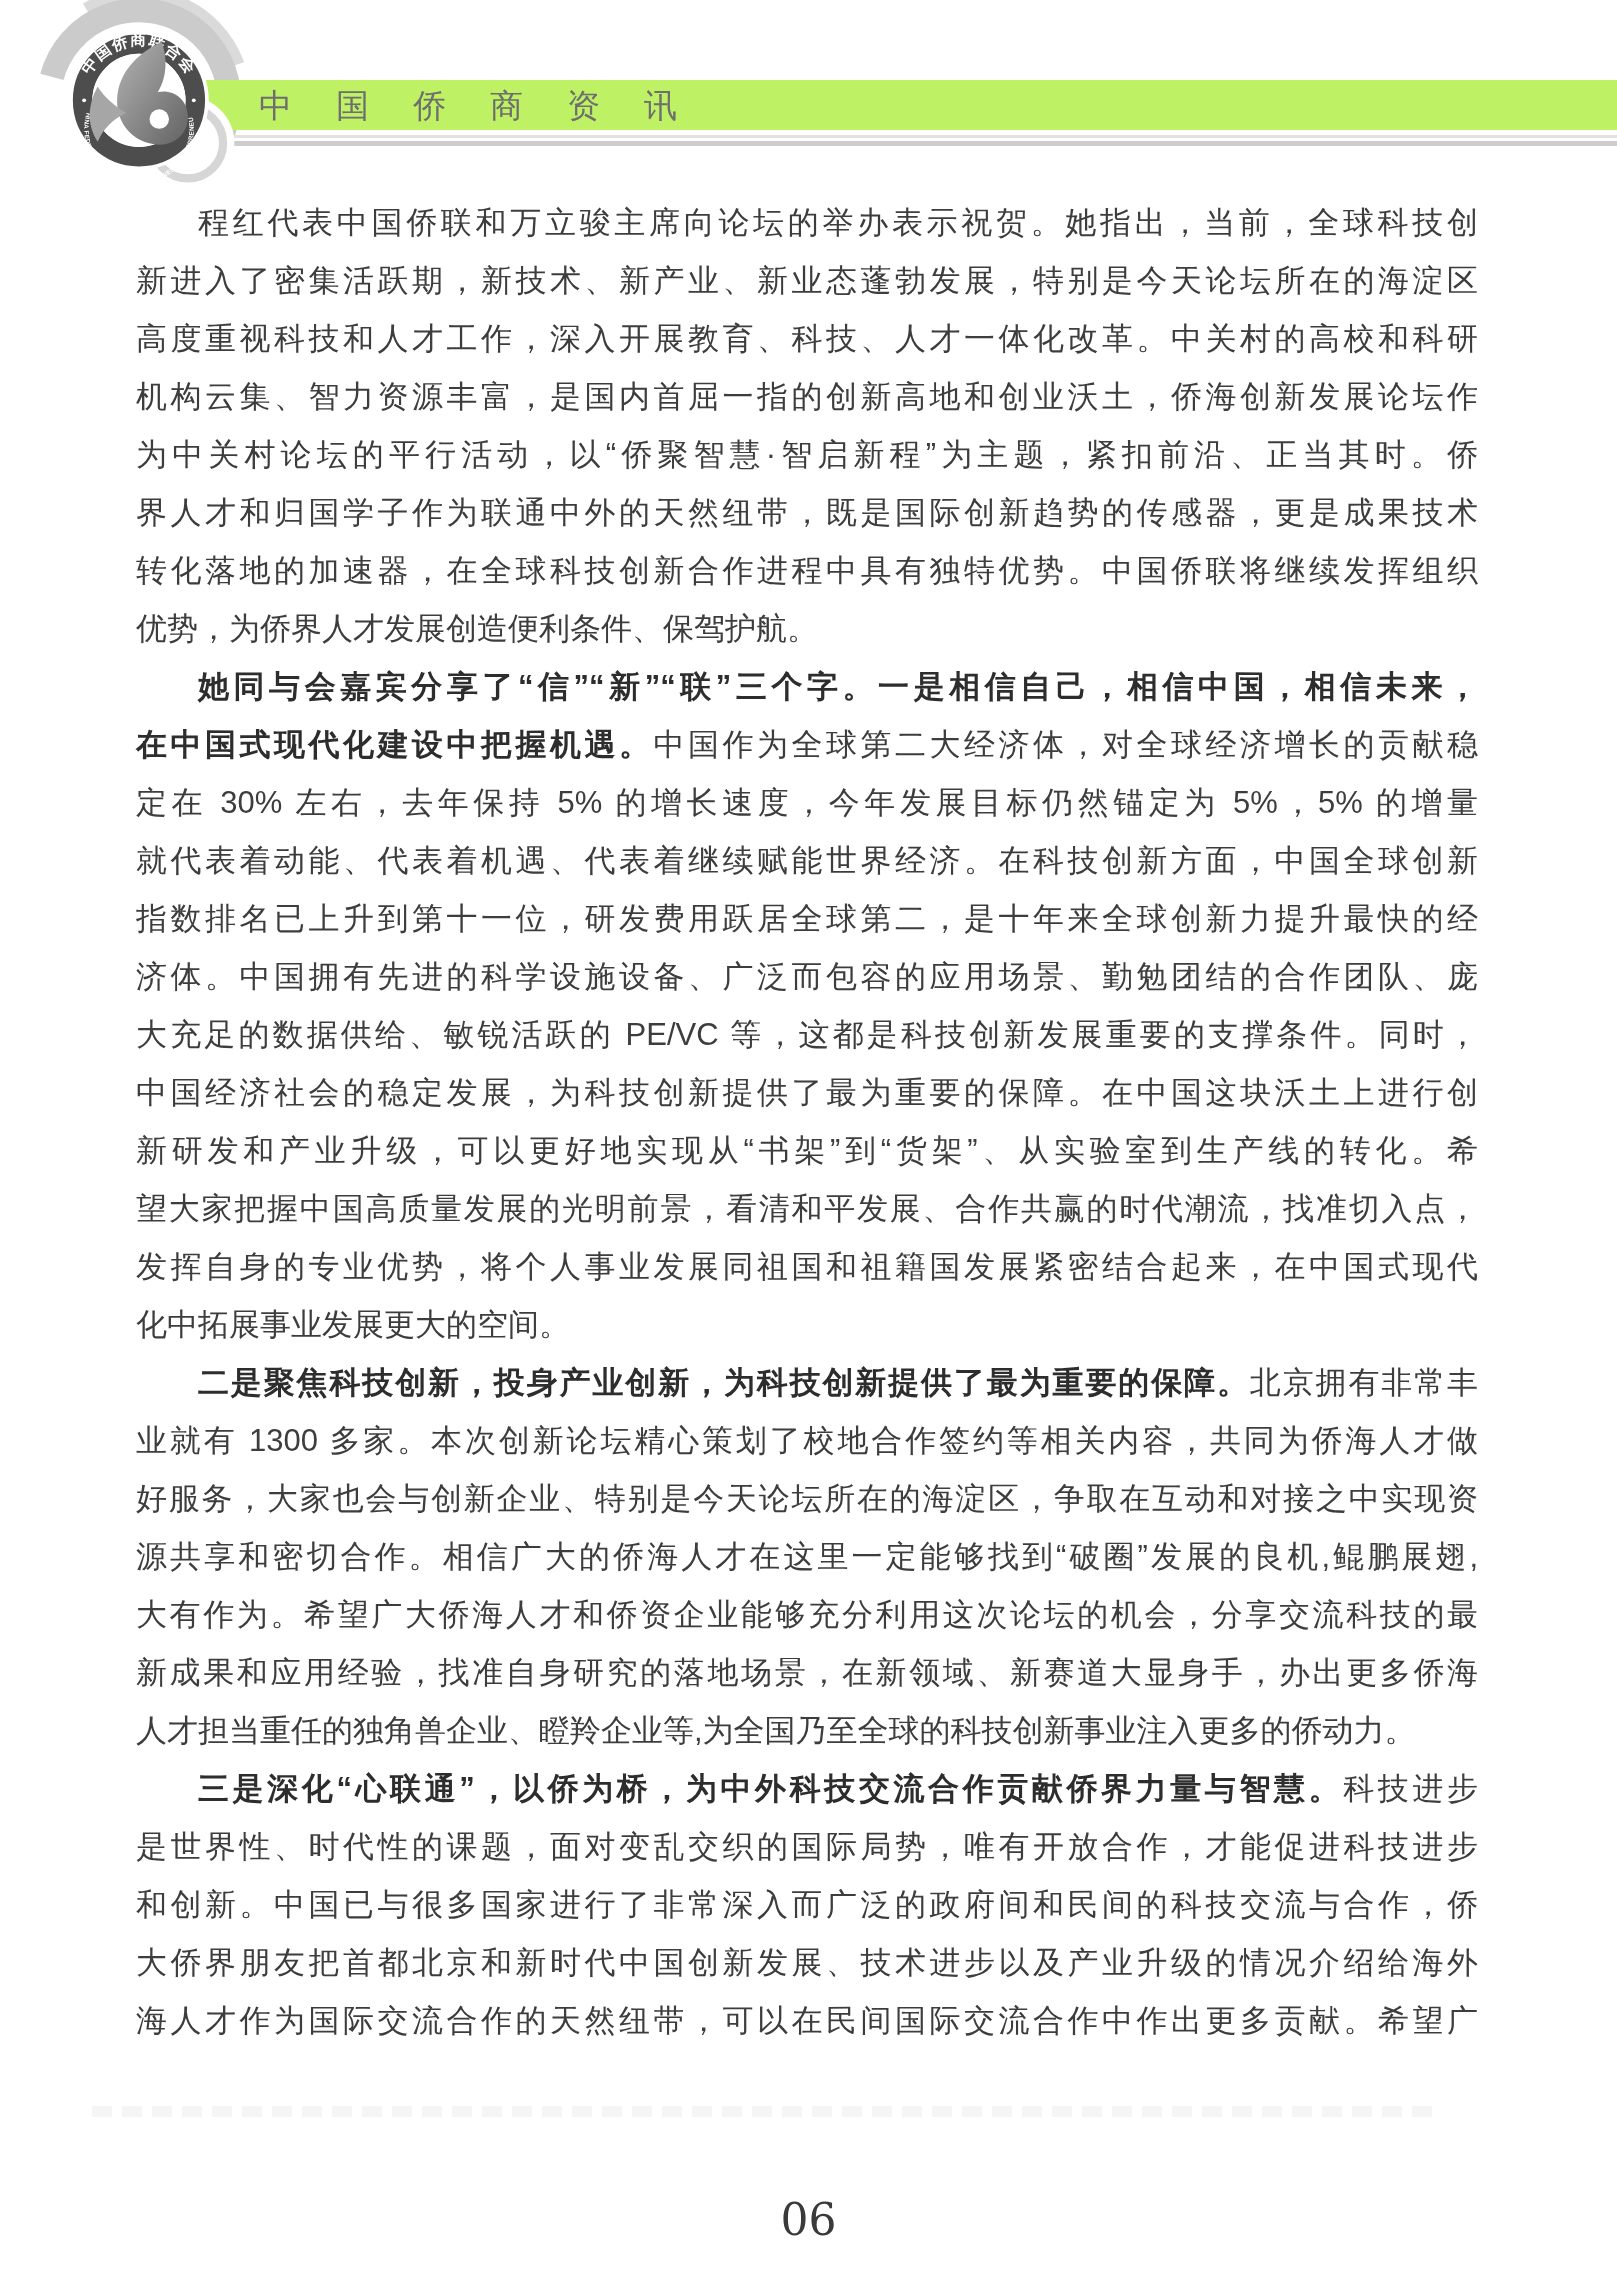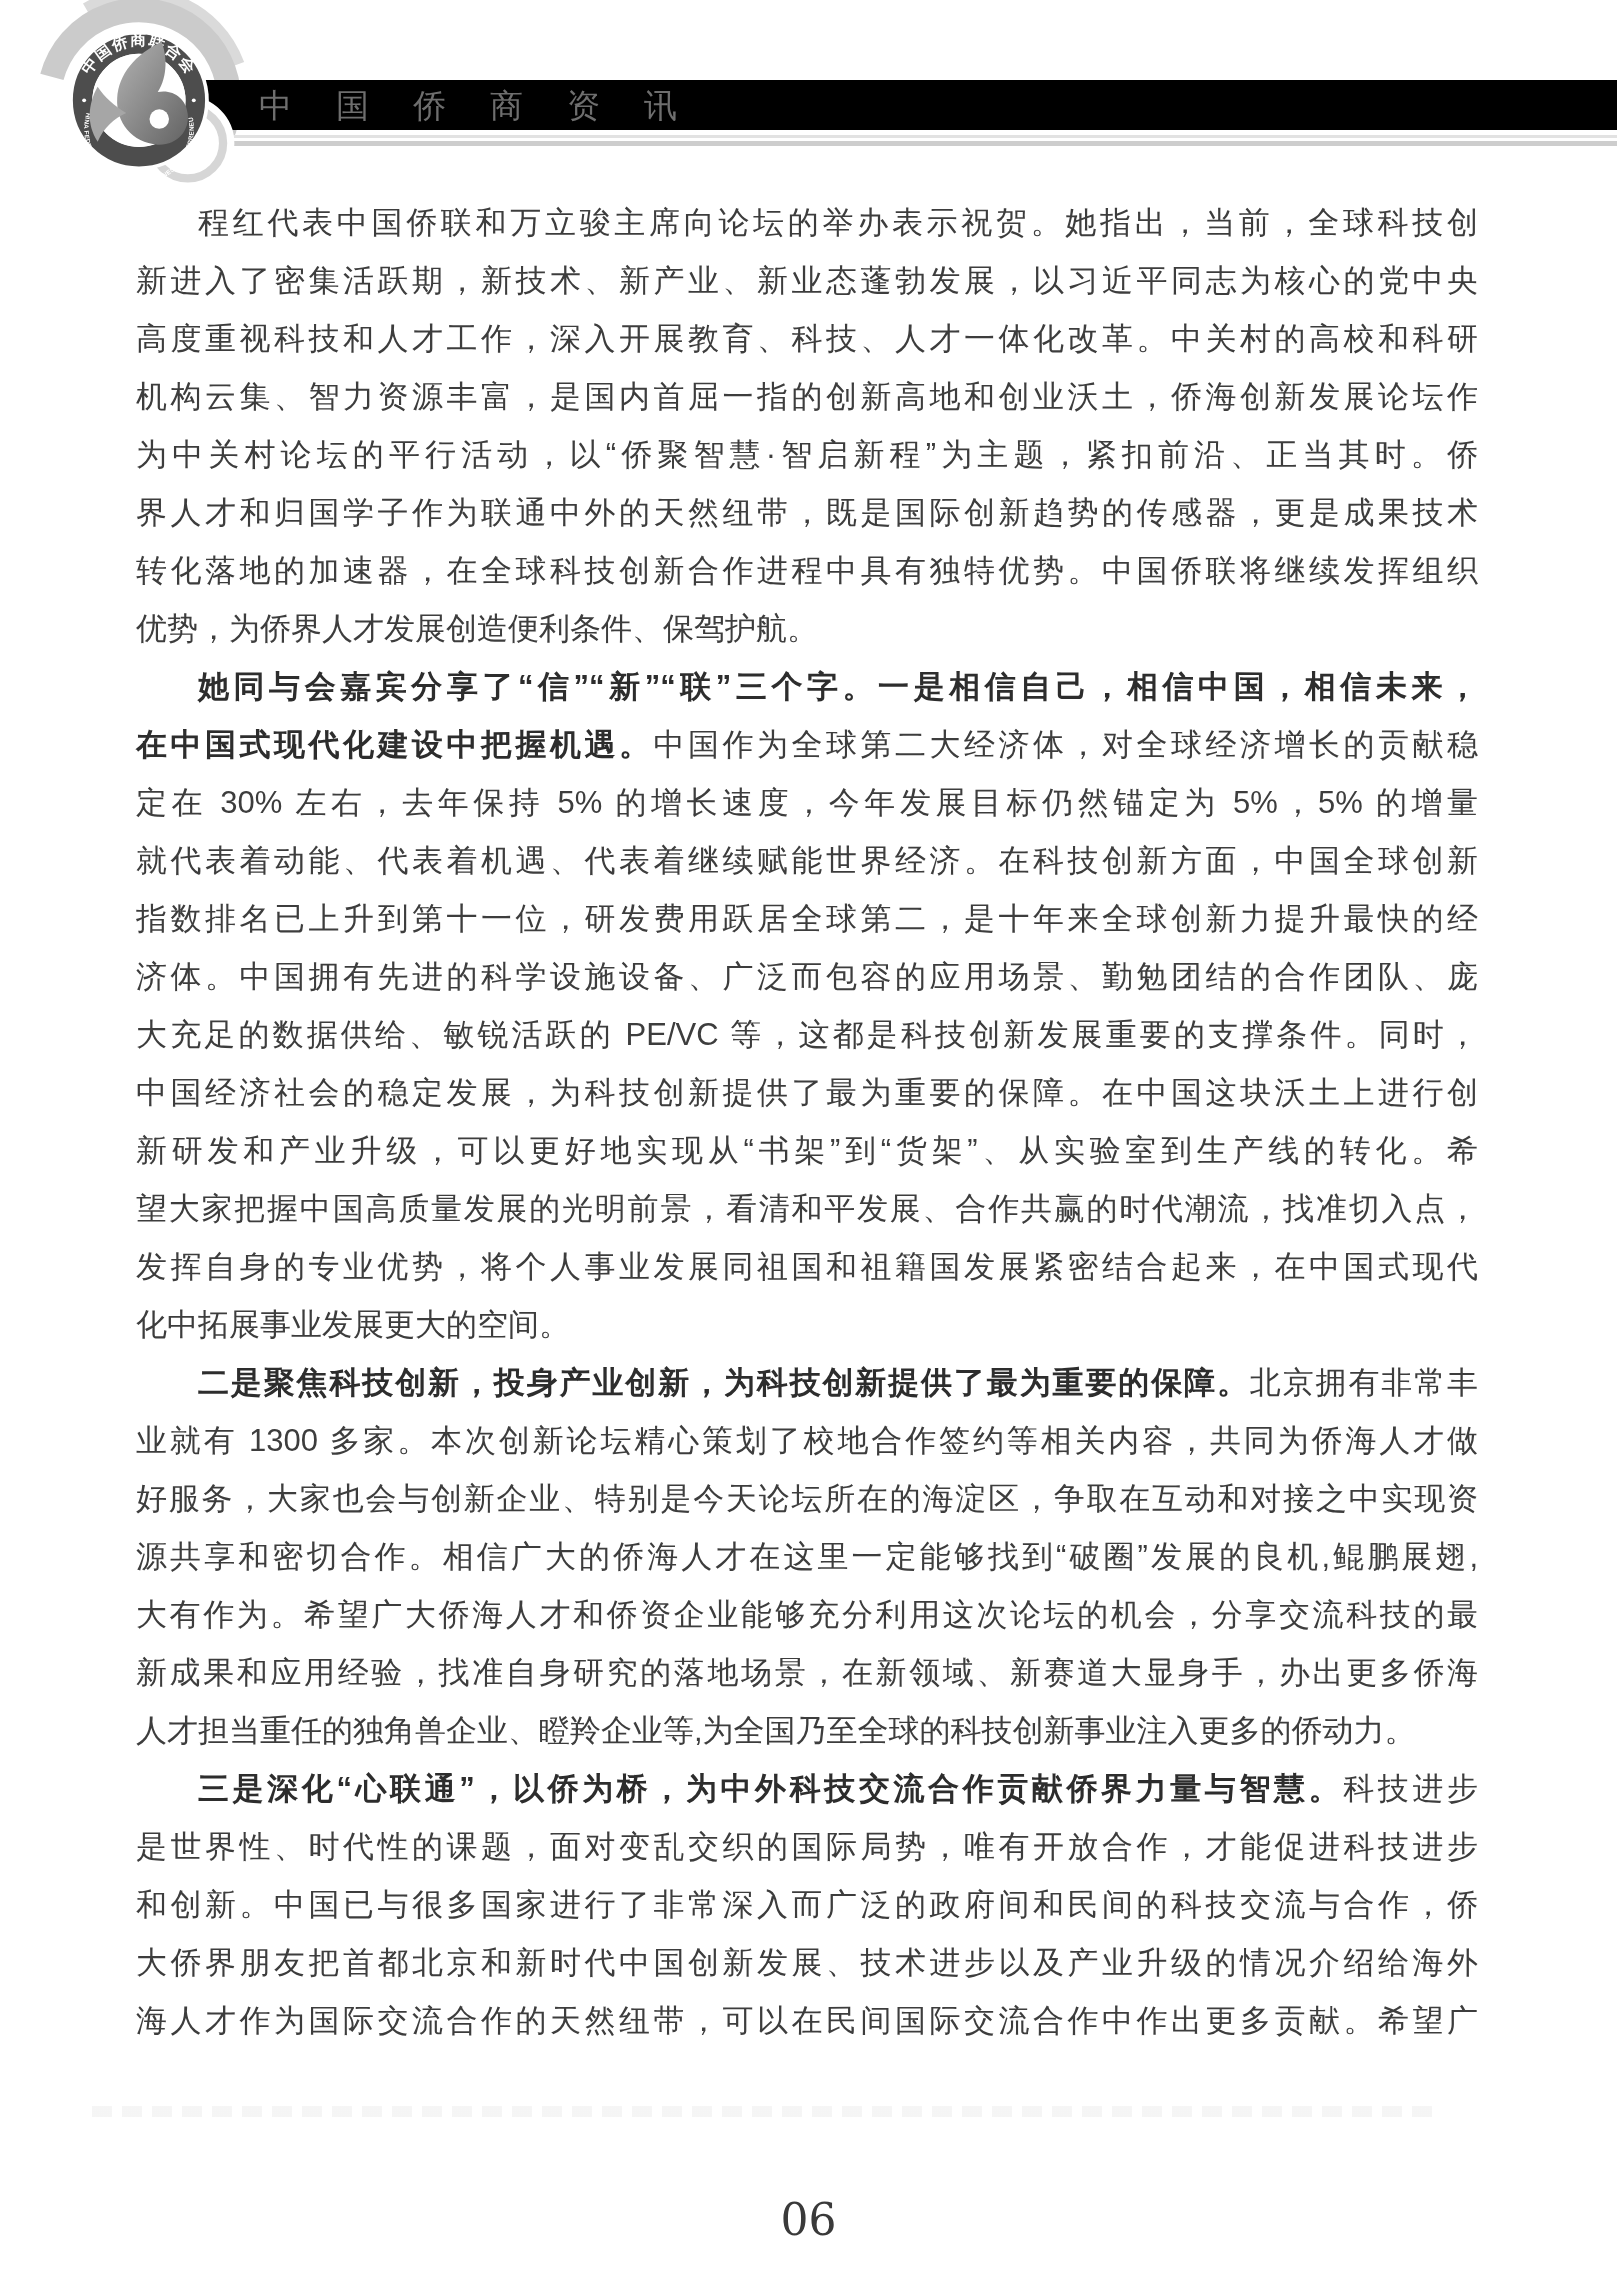--- a/index.html
+++ b/index.html
@@ -53,21 +53,21 @@
 </head>
 <body>
 
 <div class="page">
 
   <svg class="logo-bg" width="323" height="260" viewBox="0 0 430 345" aria-hidden="true">
     <path d="M 116 13.5 A 138 138 0 0 1 314.7 85.8" fill="none" stroke="#dadada" stroke-width="22"></path>
     <path d="M 69.1 101.9 A 120 120 0 1 1 245 236.9" fill="none" stroke="#cbcbcb" stroke-width="32"></path>
   </svg>
 
-  <div class="band" style="background: #000000;">
+  <div class="band" style="background: #bef264;">
     <div class="band-title" style="color: rgb(110, 110, 110);">中国侨商资讯</div>
   </div>
   <div class="stripe-a"></div>
   <div class="stripe-b"></div>
 
   <svg class="logo-fg" width="323" height="260" viewBox="0 0 430 345" aria-hidden="true">
     <defs>
       <linearGradient id="leafGrad" x1="0" y1="0" x2="1" y2="1">
         <stop offset="0" stop-color="#b3b3b3"></stop>
         <stop offset="1" stop-color="#636363"></stop>
@@ -98,21 +98,21 @@
                C 236 193 252 174 250 152 C 248 130 230 118 210 122
                C 224 100 222 72 215 55 Z" fill="url(#leafGrad)"></path>
       <circle cx="212" cy="158" r="13" fill="#ffffff"></circle>
       <path d="M 130 115 C 117 138 115 165 130 188 C 138 170 152 157 168 150
                C 152 140 139 129 130 115 Z" fill="#a6a6a6"></path>
     </g>
   </svg>
 
   <div class="article" style="color: rgb(61, 61, 61);">
       <div class="line indent"><span>程红代表中国侨联和万立骏主席向论坛的举办表示祝贺。她指出，当前，全球科技创</span></div>
-      <div class="line"><span>新进入了密集活跃期，新技术、新产业、新业态蓬勃发展，以习近平同志为核心的党中央</span></div>
+      <div class="line"><span>新进入了密集活跃期，新技术、新产业、新业态蓬勃发展，特别是今天论坛所在的海淀区</span></div>
       <div class="line"><span>高度重视科技和人才工作，深入开展教育、科技、人才一体化改革。中关村的高校和科研</span></div>
       <div class="line"><span>机构云集、智力资源丰富，是国内首屈一指的创新高地和创业沃土，侨海创新发展论坛作</span></div>
       <div class="line"><span>为中关村论坛的平行活动，以“侨聚智慧·智启新程”为主题，紧扣前沿、正当其时。侨</span></div>
       <div class="line"><span>界人才和归国学子作为联通中外的天然纽带，既是国际创新趋势的传感器，更是成果技术</span></div>
       <div class="line"><span>转化落地的加速器，在全球科技创新合作进程中具有独特优势。中国侨联将继续发挥组织</span></div>
       <div class="line para-end"><span>优势，为侨界人才发展创造便利条件、保驾护航。</span></div>
       <div class="line indent"><span class="b">她同与会嘉宾分享了“信”“新”“联”三个字。一是相信自己，相信中国，相信未来，</span></div>
       <div class="line"><span class="b">在中国式现代化建设中把握机遇。</span><span>中国作为全球第二大经济体，对全球经济增长的贡献稳</span></div>
       <div class="line"><span>定在 30% 左右，去年保持 5% 的增长速度，今年发展目标仍然锚定为 5%，5% 的增量</span></div>
       <div class="line"><span>就代表着动能、代表着机遇、代表着继续赋能世界经济。在科技创新方面，中国全球创新</span></div>

